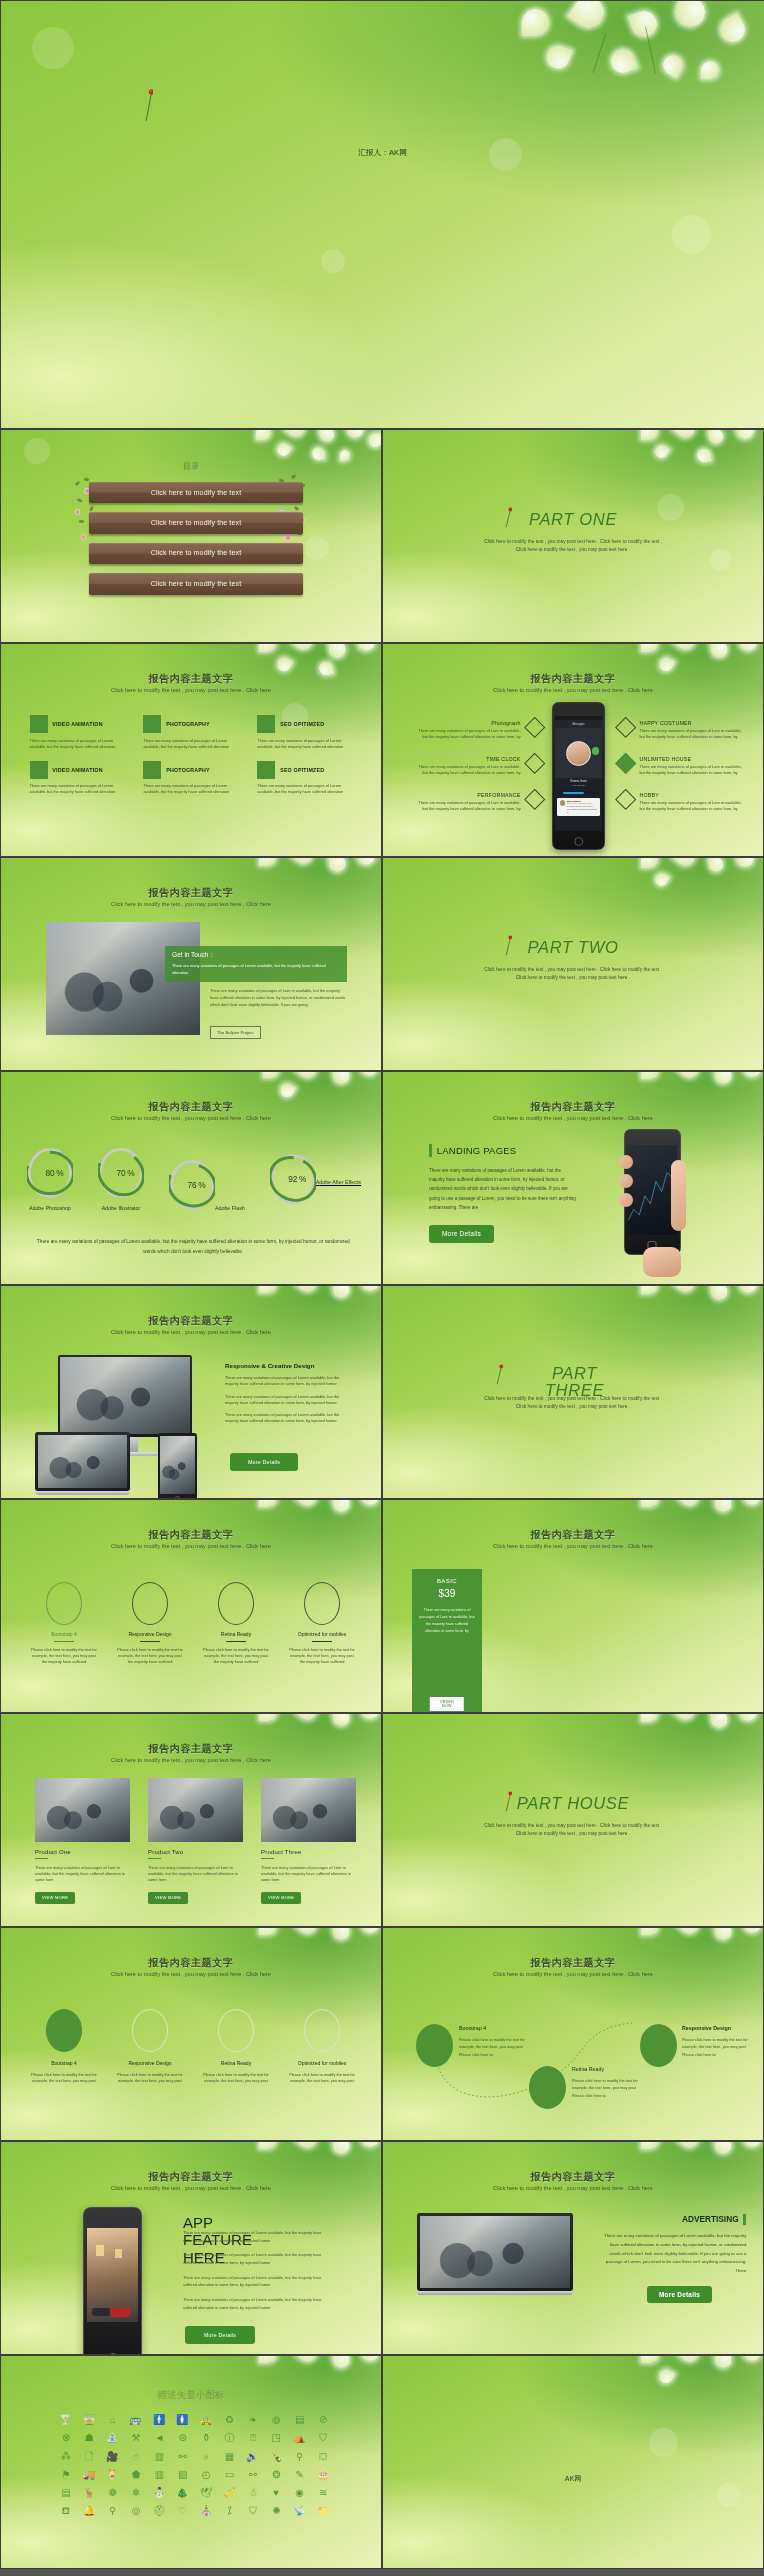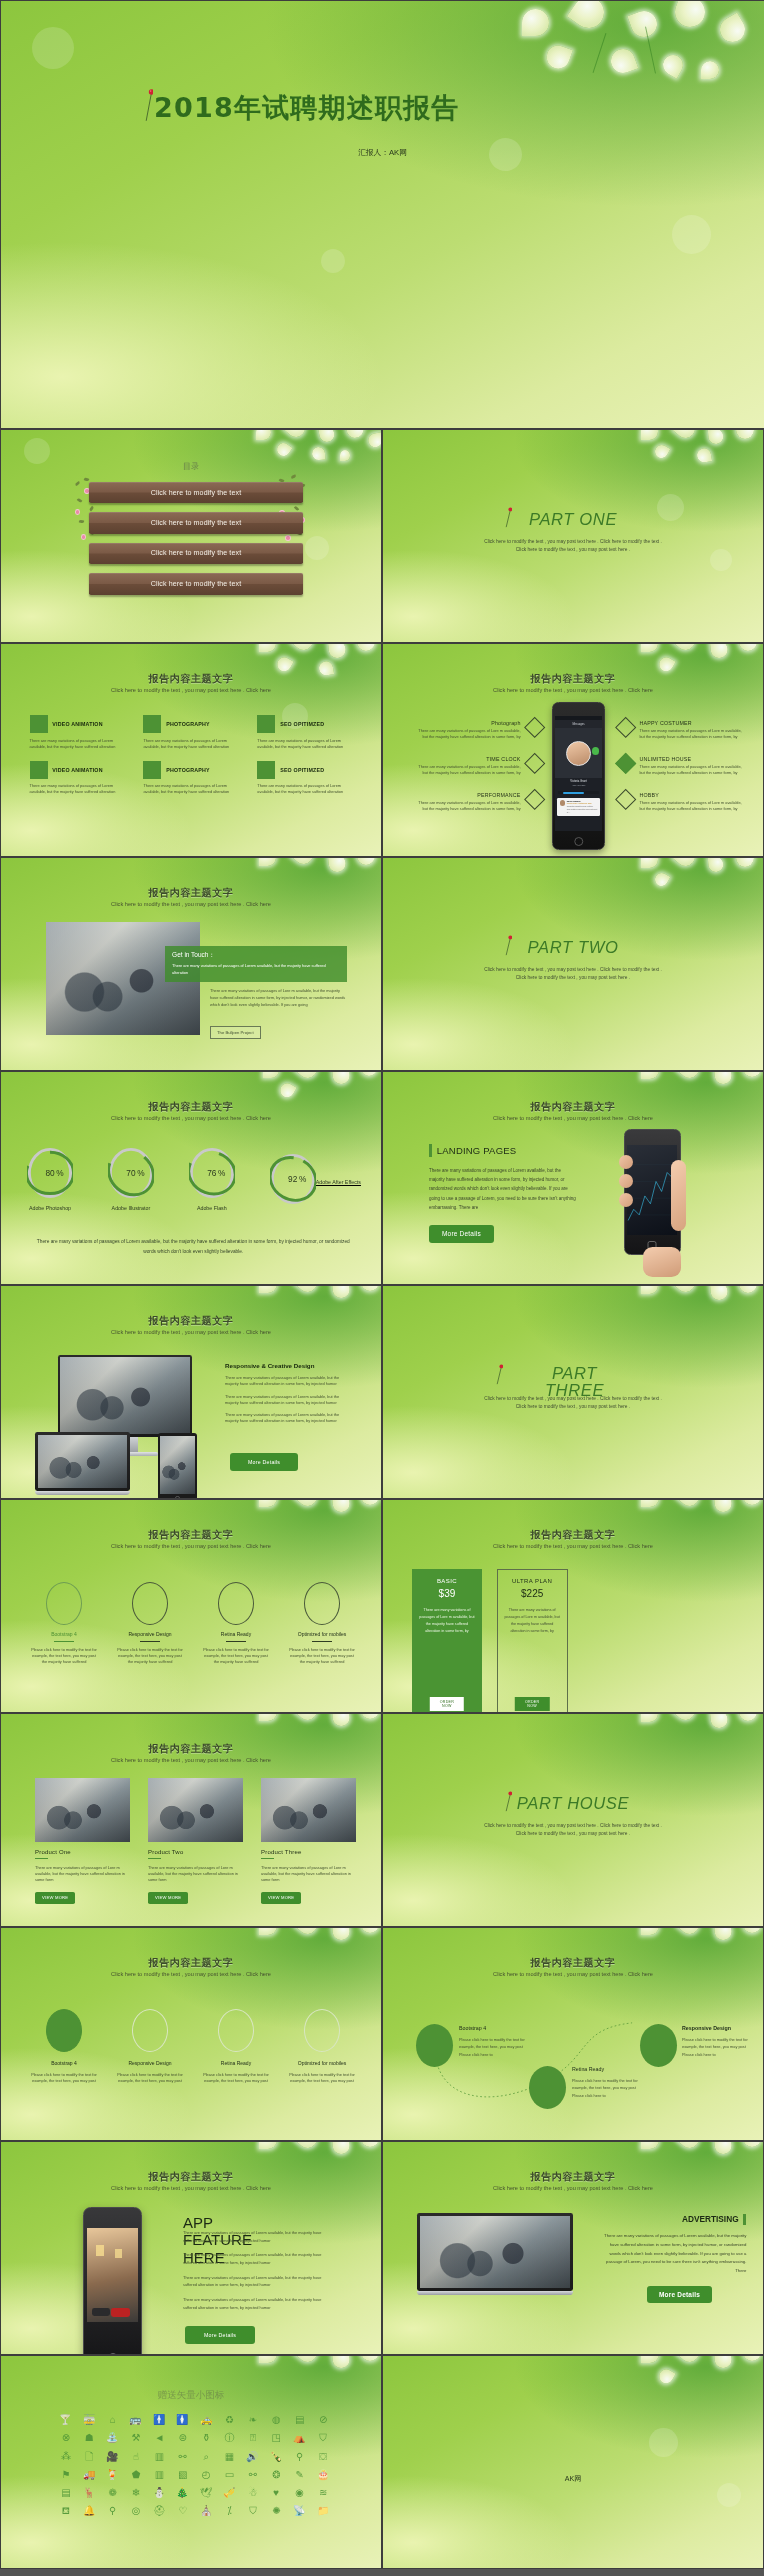--- a/index.html
+++ b/index.html
@@ -198,21 +198,20 @@
     <div class="bokeh" style="left:4%;top:6%;width:42px;height:42px;"></div>
     <div class="bokeh" style="left:64%;top:32%;width:33px;height:33px;"></div>
     <div class="bokeh" style="left:88%;top:50%;width:39px;height:39px;"></div>
     <div class="bokeh" style="left:42%;top:58%;width:24px;height:24px;"></div>
 
     <svg class="hero-pin" viewBox="0 0 14 56">
       <line x1="11" y1="6" x2="2" y2="54" stroke="#3b5a28" stroke-width="1.4"></line>
       <circle cx="11" cy="5" r="4.6" fill="#cf2233"></circle>
       <circle cx="9.5" cy="3.6" r="1.4" fill="#f06a76"></circle>
     </svg>
-    <h1 class="hero-title">2018年试聘期述职报告</h1>
     <div class="hero-sub">汇报人：AK网</div>
   </section>
 
   <section class="slide">
     <div class="flower-corner">
       <div class="petal" style="left:24%;top:8%;width:15.4px;height:15.4px;"></div>
       <div class="petal" style="left:42%;top:2%;width:18px;height:18px;transform:rotate(40deg)"></div>
       <div class="petal" style="left:60%;top:10%;width:15.4px;height:15.4px;transform:rotate(80deg)"></div>
       <div class="petal" style="left:76%;top:4%;width:16.6px;height:16.6px;transform:rotate(130deg)"></div>
       <div class="petal" style="left:88%;top:16%;width:14.3px;height:14.3px;transform:rotate(170deg)"></div>
@@ -491,21 +490,21 @@
         <div class="ring">
           <svg viewBox="0 0 78 88">
               <ellipse cx="39" cy="44" rx="35" ry="40" fill="none" stroke="#c9c9c9" stroke-width="5"></ellipse>
           <ellipse cx="39" cy="44" rx="35" ry="40" fill="none" stroke="#4d9234" stroke-width="5" stroke-dasharray="165 236" transform="rotate(-50 39 44)"></ellipse>
             </svg>
           <div class="val">70</div>
           <div class="val" style="transform:translateX(10px);">%</div>
         </div>
         <div class="ring-lbl">Adobe Illustrator</div>
       </div>
-      <div style="display:flex;flex-direction:column;align-items:center;">
+      <div style="display:flex;flex-direction:row;align-items:flex-end;">
         <div class="ring">
           <svg viewBox="0 0 78 88">
               <ellipse cx="39" cy="44" rx="35" ry="40" fill="none" stroke="#c9c9c9" stroke-width="5"></ellipse>
           <ellipse cx="39" cy="44" rx="35" ry="40" fill="none" stroke="#4d9234" stroke-width="5" stroke-dasharray="179 236" transform="rotate(-70 39 44)"></ellipse>
             </svg>
           <div class="val">76</div>
           <div class="val" style="transform:translateX(10px);">%</div>
         </div>
         <div class="ring-lbl">Adobe Flash</div>
       </div>
@@ -677,26 +676,20 @@
       <div class="petal" style="left:68%;top:8%;width:16.6px;height:16.6px;transform:rotate(85deg)"></div>
       <div class="petal" style="left:84%;top:0%;width:18px;height:18px;transform:rotate(135deg)"></div>
     </div>
     <h2 class="sec-title">报告内容主题文字</h2>
     <div class="sec-sub">Click here to modify the text , you may post text here . Click here</div>
 
     <div style="position:absolute;top:69px;left:28.5px;right:25px;display:grid;grid-template-columns:repeat(4,1fr);gap:14.3px;">
       <div class="price-card featured">
         <div class="price-name">BASIC</div>
         <div class="price-amt">$39</div>
-        <div class="price-body">There are many variations of passages of Lore m available, but the majority have suffered alteration in some form, by</div>
-        <div class="order-btn">ORDER NOW</div>
-      </div>
-      <div class="price-card">
-        <div class="price-name">ULTRA PLAN</div>
-        <div class="price-amt">$225</div>
         <div class="price-body">There are many variations of passages of Lore m available, but the majority have suffered alteration in some form, by</div>
         <div class="order-btn">ORDER NOW</div>
       </div>
     </div>
   </section>
 
   <section class="slide">
     <div class="flower-corner">
       <div class="petal" style="left:26%;top:2%;width:18px;height:18px;"></div>
       <div class="petal" style="left:48%;top:0%;width:19px;height:19px;transform:rotate(40deg)"></div>

